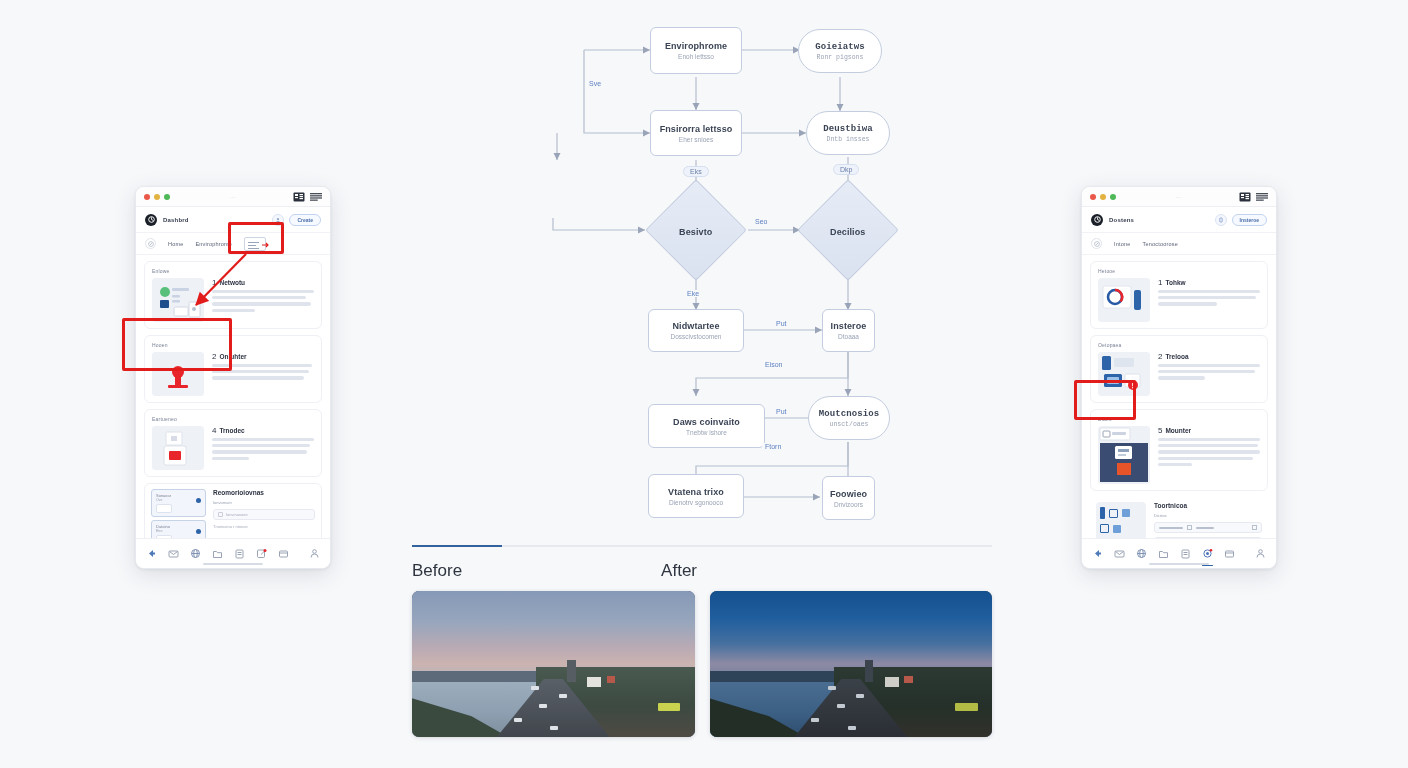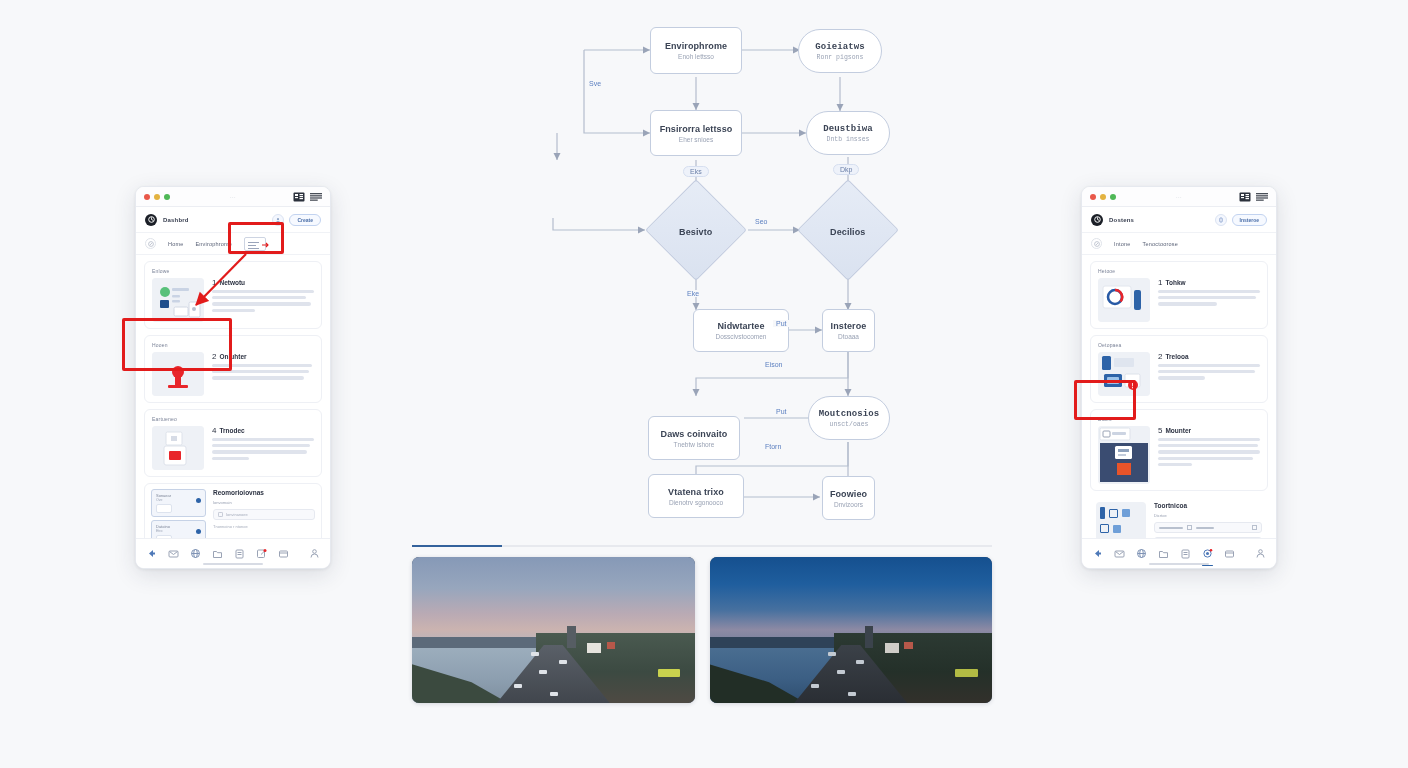--- a/index.html
+++ b/index.html
@@ -274,29 +274,29 @@
     <div class="fnode diamond" style="left:660px;top:194px;width:72px;height:72px;">
       <div class="diamond-inner">
         <span class="fn-t">Besivto</span>
       </div>
     </div>
     <div class="fnode diamond" style="left:812px;top:194px;width:72px;height:72px;">
       <div class="diamond-inner">
         <span class="fn-t">Decilios</span>
       </div>
     </div>
-    <div class="fnode rect" style="left:648px;top:309px;width:96px;height:43px;margin-left:45px;">
+    <div class="fnode rect" style="left:648px;top:309px;width:96px;height:43px;">
       <span class="fn-t">Nidwtartee</span>
       <span class="fn-s">Dosscivstocomen</span>
     </div>
     <div class="fnode rect" style="left:822px;top:309px;width:53px;height:43px;">
       <span class="fn-t">Insteroe</span>
       <span class="fn-s">Dtoaaa</span>
     </div>
-    <div class="fnode rect" style="left:648px;top:416px;width:92px;height:44px;">
+    <div class="fnode rect" style="left:648px;top:404px;width:117px;height:44px;">
       <span class="fn-t">Daws coinvaito</span>
       <span class="fn-s">Tnebtw ishore</span>
     </div>
     <div class="fnode pill" style="left:808px;top:396px;width:82px;height:44px;">
       <span class="fn-t">Moutcnosios</span>
       <span class="fn-s">unsct/oaes</span>
     </div>
     <div class="fnode rect" style="left:648px;top:474px;width:96px;height:44px;align-items:center;">
       <span class="fn-t">Vtatena trixo</span>
       <span class="fn-s">Dienotrv sgonooco</span>
@@ -776,20 +776,24 @@
           </svg>
       </span>
       <span class="home-ind"></span>
     </div>
   </div>
 
   <div class="redbox" style="left:1074px;top:380px;width:62px;height:40px;"></div>
 
   <div class="ba">
     <div class="ba-rule"></div>
+    <div class="ba-labels">
+      <span class="ba-lab">Before</span>
+      <span class="ba-lab after">After</span>
+    </div>
     <div class="ba-imgs">
       <div class="photo ph-b">
         <div class="ph-sky"></div>
           <div class="ph-water"></div>
           <div class="ph-hill"></div>
         <div class="ph-land"></div>
           <div class="ph-left-cliff"></div>
           <div class="ph-road"></div>
         <div class="ph-tower"></div>
           <div class="ph-house"></div>

